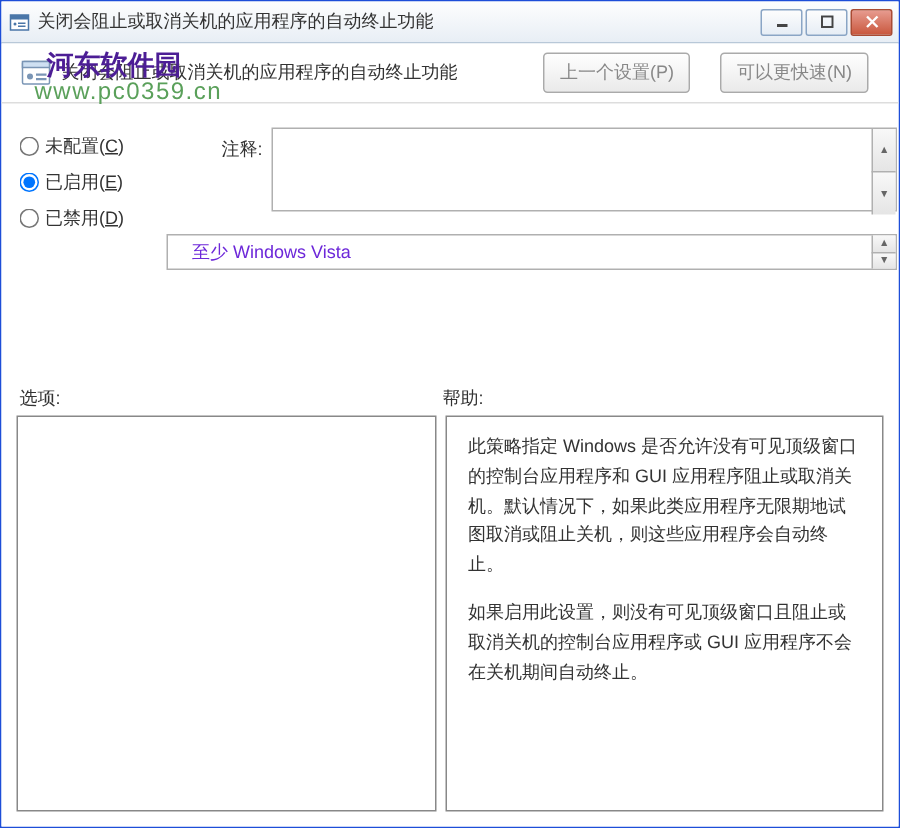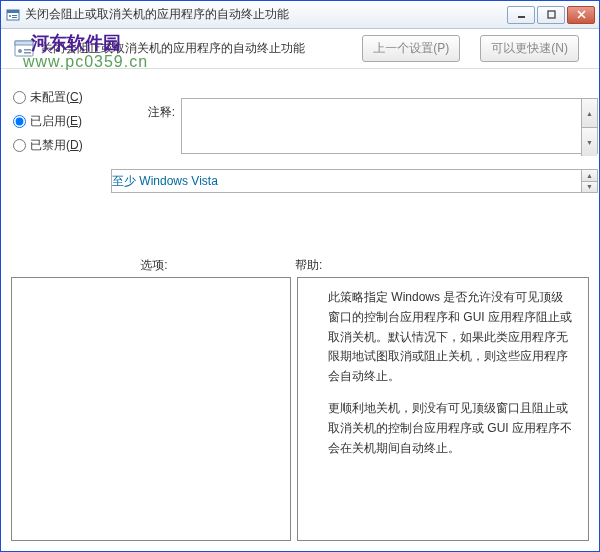--- a/index.html
+++ b/index.html
@@ -21,40 +21,40 @@
 .header-icon { width: 22px; height: 22px; margin-right: 6px; }
 .header-title { flex: 1; color: #333; font-size: 12px; }
 .nav-btns { display: flex; gap: 20px; margin-right: 8px; }
 .nav-btn { padding: 4px 10px; border: 1px solid #aaa; background: linear-gradient(#fefefe,#eaeaea); border-radius: 3px; color: #888; font-size: 12px; cursor: pointer; }
 
 .radio-section { position: absolute; top: 56px; left: 12px; width: 90px; }
 .radio-row { display: flex; align-items: center; height: 24px; font-size: 12px; color: #333; cursor: pointer; }
 .radio-row input { margin-right: 4px; }
 .hotkey { text-decoration: underline; }
 
-.form-section { position: absolute; top: 56px; left: 110px; right: 1px; margin-top: 13px; }
+.form-section { position: absolute; top: 56px; left: 110px; right: 1px; }
 .form-row { display: flex; margin-bottom: 12px; }
 .form-label { width: 70px; text-align: right; padding-top: 6px; color: #333; font-size: 12px; padding-right: 6px; }
 .form-input-wrap { flex: 1; position: relative; }
 .comment-box { width: 100%; height: 56px; border: 1px solid #b0b0b0; background: #fff; resize: none; font-family: inherit; font-size: 12px; padding: 2px; }
-.platform-box { width: 100%; height: 24px; border: 1px solid #b0b0b0; background: #fff; padding: 3px 0; color: #0369a1; font-size: 12px; }
+.platform-box { width: 100%; height: 24px; border: 1px solid #b0b0b0; background: #fff; padding: 3px 16px; color: #6d28d9; font-size: 12px; }
 .spin-btns { position: absolute; right: 1px; top: 1px; bottom: 1px; width: 16px; display: flex; flex-direction: column; }
 .spin-btn { flex: 1; border-left: 1px solid #b0b0b0; background: linear-gradient(#f8f8f8,#e5e5e5); font-size: 7px; display: flex; align-items: center; justify-content: center; cursor: pointer; color: #666; }
 .spin-btn + .spin-btn { border-top: 1px solid #b0b0b0; }
 
 .labels-row { position: absolute; top: 228px; left: 12px; right: 12px; display: flex; }
 .col-label { font-size: 12px; color: #333; }
-.col-label.left { width: 282px; text-align: center; }
+.col-label.left { width: 282px; }
 
 .panels { position: absolute; top: 248px; left: 10px; right: 10px; bottom: 10px; display: flex; gap: 6px; }
 .panel { border: 1px solid #888; background: #fff; overflow: auto; }
 .panel.left { width: 280px; }
 .panel.right { flex: 1; padding: 10px 14px; }
 .help-text { font-size: 12px; color: #333; line-height: 1.65; }
-.help-text p { margin-bottom: 12px; margin-left: 16px; }
+.help-text p { margin-bottom: 12px; }
 </style>
 </head>
 <body>
 
 <div class="window">
 
   <div class="titlebar">
     <span class="ticon">
       <svg width="14" height="14" viewBox="0 0 14 14">
           <rect x="1" y="2" width="12" height="10" fill="#fff" stroke="#4a76a8"></rect>
@@ -152,19 +152,19 @@
     <div class="labels-row">
       <div class="col-label left">选项:</div>
       <div class="col-label">帮助:</div>
     </div>
 
     <div class="panels">
       <div class="panel left"></div>
       <div class="panel right">
         <div class="help-text">
           <p>此策略指定 Windows 是否允许没有可见顶级窗口的控制台应用程序和 GUI 应用程序阻止或取消关机。默认情况下，如果此类应用程序无限期地试图取消或阻止关机，则这些应用程序会自动终止。</p>
-          <p>更顺利地关机，则没有可见顶级窗口且阻止或取消关机的控制台应用程序或 GUI 应用程序不会在关机期间自动终止。</p>
+          <p>如果启用此设置，则没有可见顶级窗口且阻止或取消关机的控制台应用程序或 GUI 应用程序不会在关机期间自动终止。</p>
         </div>
       </div>
     </div>
 
   </div>
 </div>
 
 </body></html>

